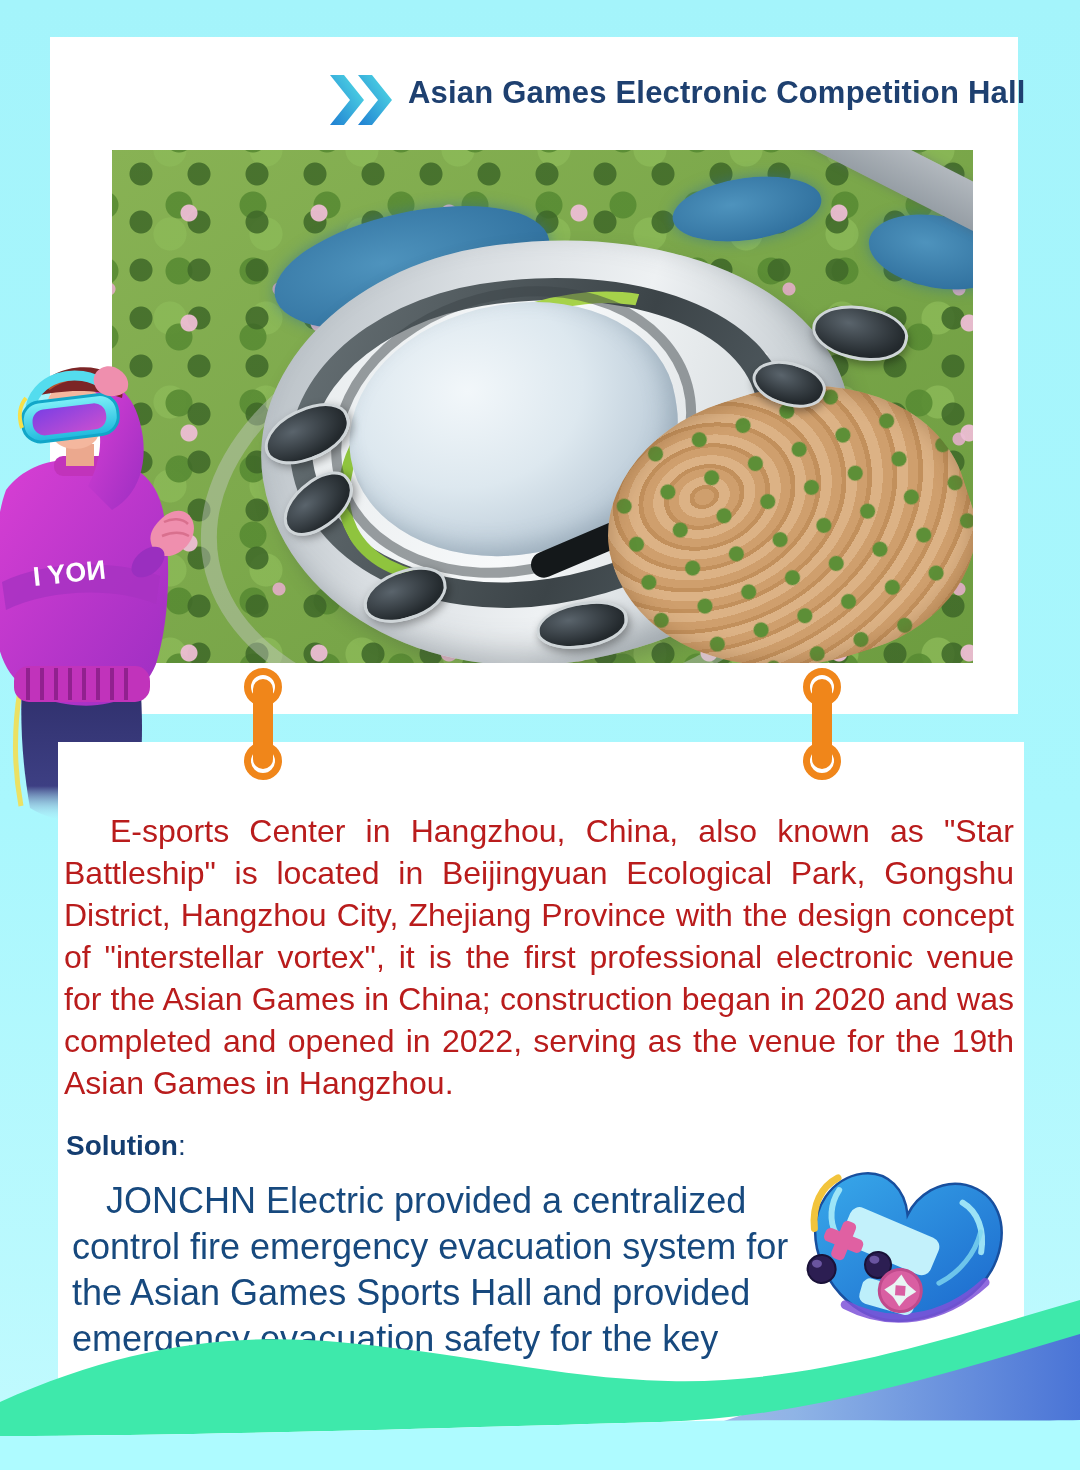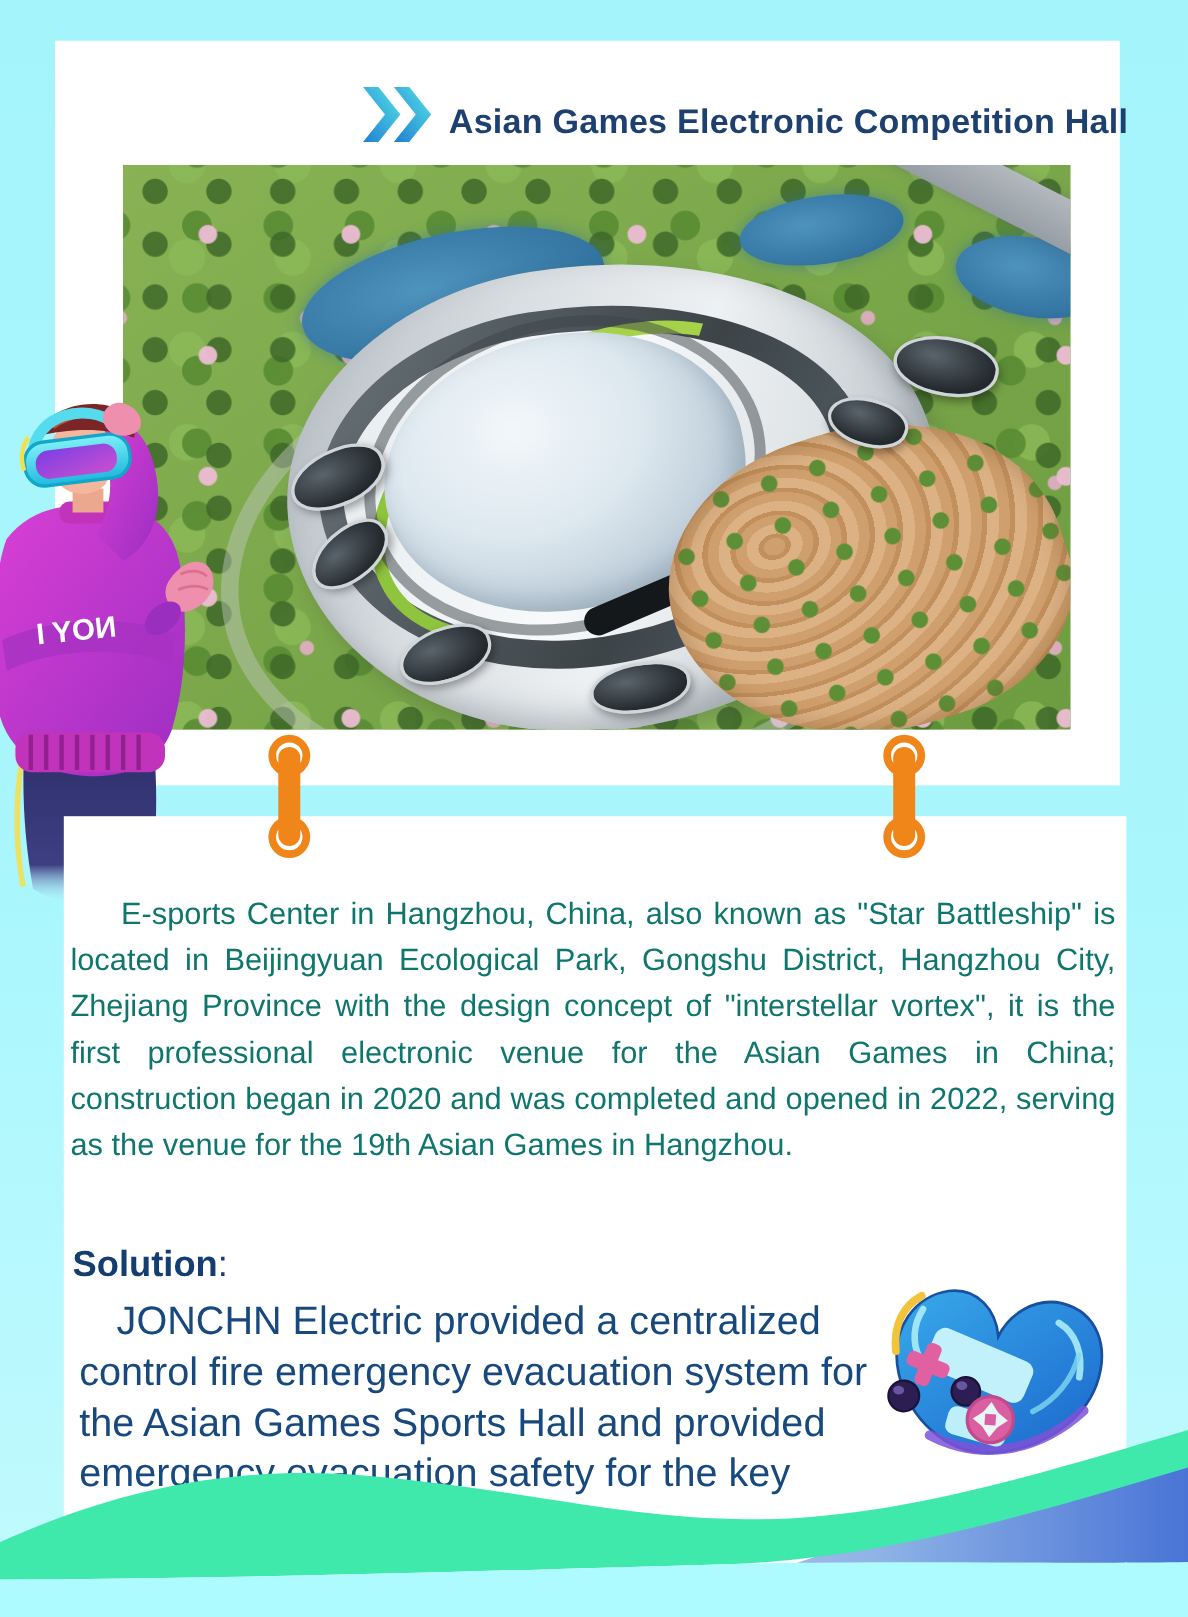--- a/index.html
+++ b/index.html
@@ -5,21 +5,21 @@
   html,body{margin:0;padding:0;}
   body{
     width:1080px;height:1470px;position:relative;overflow:hidden;
     background:linear-gradient(180deg,#a4f4fb 0%,#a9f7fd 55%,#c2fafe 100%);
     font-family:"Liberation Sans",sans-serif;
   }
   *,*::before,*::after{box-sizing:border-box;}
 
   
   .top-card{position:absolute;left:50px;top:37px;width:968px;height:677px;background:#fff;z-index:1;}
-  .title-row{position:absolute;left:278px;top:38px;height:54px;display:flex;align-items:flex-end;gap:16px;}
+  .title-row{position:absolute;left:278px;top:38px;height:54px;display:flex;align-items:flex-start;gap:16px;}
   .page-title{font-size:31px;font-weight:600;color:#1e4070;letter-spacing:.2px;white-space:nowrap;}
 
   
   .photo{
     position:absolute;left:62px;top:113px;width:861px;height:513px;overflow:hidden;
     background-color:#6f9c40;
     background-image:
       radial-gradient(circle, rgba(236,189,211,.95) 0 8px, rgba(236,189,211,0) 9px),
       radial-gradient(circle, rgba(227,174,200,.9) 0 6px, rgba(227,174,200,0) 7px),
       radial-gradient(circle, rgba(62,104,40,.85) 0 11px, rgba(62,104,40,0) 12px),
@@ -67,22 +67,22 @@
     border:7px solid #f0861a;background:#fff;}
   .connector .ring.top{top:0;}
   .connector .ring.bottom{bottom:0;}
   .connector .bar{position:absolute;left:50%;transform:translateX(-50%);top:11px;bottom:11px;width:20px;border-radius:10px;background:#f0861a;}
   .connector.left{left:235px;}
   .connector.right{left:794px;}
 
   
   .bottom-card{position:absolute;left:58px;top:742px;width:966px;height:728px;background:#fff;z-index:3;}
   .intro{position:absolute;left:6px;right:10px;top:68px;margin:0;
-    font-size:28px;line-height:42px;color:#0f766e;text-align:justify;text-indent:46px;}
-  .solution-heading{position:absolute;left:8px;top:388px;font-size:33px;color:#143d70;text-align:right;}
+    font-size:32px;line-height:42px;color:#b91c1c;text-align:justify;text-indent:46px;}
+  .solution-heading{position:absolute;left:8px;top:388px;font-size:28px;color:#143d70;text-align:right;}
   .solution-heading .h{font-weight:bold;}
   .solution-body{position:absolute;left:14px;top:436px;width:748px;margin:0;
     font-size:36px;line-height:46px;color:#17497e;text-indent:34px;}
 
   
   .person{position:absolute;left:-8px;top:360px;width:216px;height:472px;z-index:2;}
   .controller{position:absolute;left:791px;top:1161px;width:234px;height:182px;z-index:6;transform:rotate(4deg);}
   .waves{position:absolute;left:0;top:1290px;width:1080px;height:180px;z-index:5;}
   svg{display:block;}
 </style>

